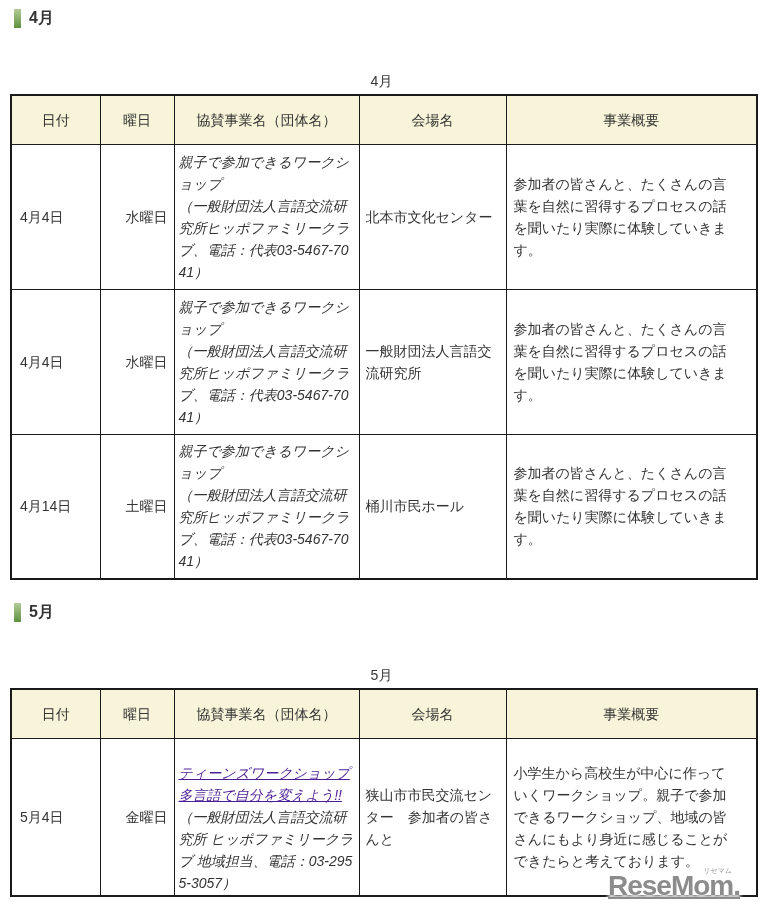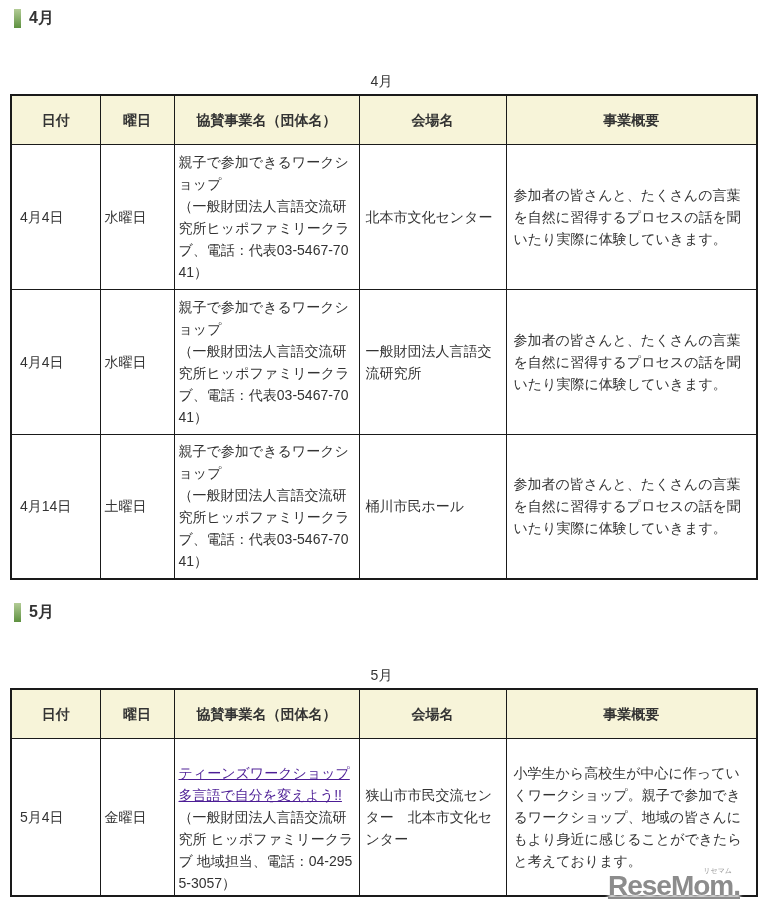--- a/index.html
+++ b/index.html
@@ -26,31 +26,31 @@
   table {
     border-collapse:collapse; table-layout:fixed;
     width:746px; margin:0 10px 0 10px;
     border:2px solid #1a1a1a;
   }
   th,td {
     border:1px solid #1a1a1a; font-size:14px; line-height:22px;
     vertical-align:middle; word-break:break-all; overflow-wrap:break-word;
   }
   th {
-    background:#f7f4d9; font-weight:bold; text-align:center; padding:4px;margin-top:24px;
+    background:#f7f4d9; font-weight:normal; text-align:center; padding:4px;margin-top:24px;
   }
   tr.header-row { height:49px; }
   tr.data-row { height:145px; }
   tr.data-row-may { height:148px; }
   td { padding:5px 6px; }
   td.cell-date { padding-left:8px; }
-  td.cell-day  { padding-left:4px; }
-  td.cell-event { padding:1px 4px; white-space:pre-line; }
+  td.cell-day  { padding-left:4px;text-align:right; }
+  td.cell-event { padding:1px 4px; white-space:pre-line;font-style:italic; }
   td.cell-venue { padding-right:5px; }
-  td.cell-overview { padding-left:7px; padding-right:6px; }
+  td.cell-overview { padding-left:7px; padding-right:17px; }
   a.event-link {
     color:#4c1d95; text-decoration:underline; display:block; cursor:pointer;
   }
   
   .watermark {
     position:absolute; top:871px; right:23px; line-height:30px;
     font-weight:bold; font-size:28px; letter-spacing:-1px; color:#8c8c8c;
     text-shadow:0 0 3px #ffffff, 0 0 3px #ffffff, 0 0 5px #ffffff;
     text-decoration:underline;
   }
@@ -132,23 +132,23 @@
     <th>日付</th>
     <th>曜日</th>
     <th>協賛事業名（団体名）</th>
     <th>会場名</th>
     <th>事業概要</th>
   </tr>
   <tr class="data-row-may">
     <td class="cell-date">5月4日</td>
     <td class="cell-day">金曜日</td>
     <td class="cell-event">
-      <a class="event-link">ティーンズワークショップ多言語で自分を変えよう!!</a><span>（一般財団法人言語交流研究所 ヒッポファミリークラブ 地域担当、電話：04-2955-3057）</span>
+      <a class="event-link">ティーンズワークショップ多言語で自分を変えよう!!</a><span>（一般財団法人言語交流研究所 ヒッポファミリークラブ 地域担当、電話：03-2955-3057）</span>
     </td>
-    <td class="cell-venue">狭山市市民交流センター　北本市文化センター</td>
+    <td class="cell-venue">狭山市市民交流センター　参加者の皆さんと</td>
     <td class="cell-overview">小学生から高校生が中心に作っていくワークショップ。親子で参加できるワークショップ、地域の皆さんにもより身近に感じることができたらと考えております。</td>
   </tr>
 </tbody>
   </table>
 
 <div class="watermark">
   <span class="ruby">リセマム</span>
   <span>ReseMom.</span>
 </div>
 

